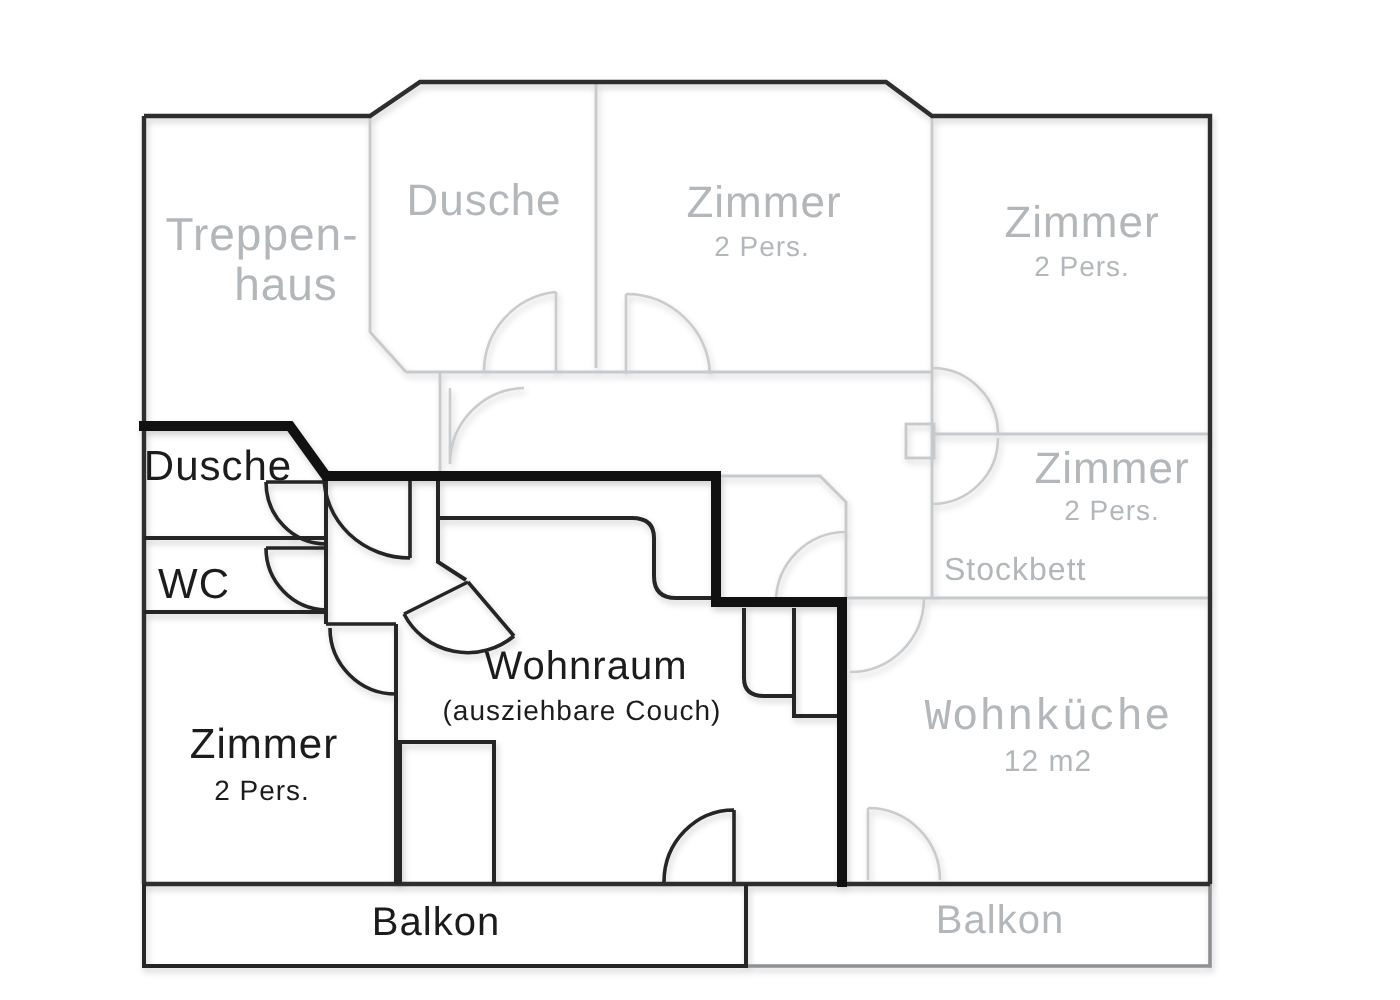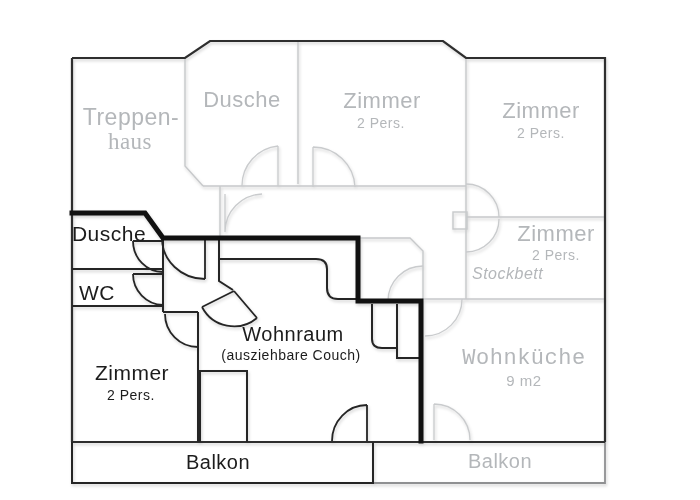--- a/index.html
+++ b/index.html
@@ -74,36 +74,36 @@
       <path d="M163,296 H198 M165,298 A33,33 0 0 0 198,331"></path>
       <path d="M133,225 H163 M133,225 A30,31 0 0 0 163,256"></path>
       <path d="M133,258 H163 M133,258 A31,31 0 0 0 163,289"></path>
       <path d="M367,389 V425 M332,425 A35,36 0 0 1 367,389"></path>
     </g>
 
     <path d="M72,197 H145 L163,222 H358 V285 H421 V425" stroke="#111111" stroke-width="5" fill="none" stroke-linejoin="miter" stroke-linecap="square"></path>
   </svg>
 
   <div class="lbl g s23" style="left:131px;top:101px;">Treppen-</div>
-  <div class="lbl g s23" style="left:130px;top:126px;font-family:Liberation Serif, serif;">haus</div>
+  <div class="lbl g s23" style="left:143px;top:126px;">haus</div>
 
   <div class="lbl g s22" style="left:242px;top:84px;">Dusche</div>
 
   <div class="lbl g s22" style="left:382px;top:85px;">Zimmer</div>
   <div class="lbl g s14" style="left:381px;top:107px;">2 Pers.</div>
 
   <div class="lbl g s22" style="left:541px;top:95px;">Zimmer</div>
   <div class="lbl g s14" style="left:541px;top:117px;">2 Pers.</div>
 
   <div class="lbl g s22" style="left:556px;top:218px;">Zimmer</div>
   <div class="lbl g s14" style="left:556px;top:239px;">2 Pers.</div>
-  <div class="lbl left g s16" style="left:472px;top:258px;font-style:italic;">Stockbett</div>
+  <div class="lbl left g s16" style="left:472px;top:270px;">Stockbett</div>
 
   <div class="lbl g s22" style="left:524px;top:343px;font-family:Liberation Mono, monospace;">Wohnküche</div>
-  <div class="lbl g s15" style="left:524px;top:365px;">9 m2</div>
+  <div class="lbl g s15" style="left:524px;top:365px;">12 m2</div>
 
   <div class="lbl g s20" style="left:500px;top:445px;">Balkon</div>
 
   <div class="lbl k s21" style="left:109px;top:218px;">Dusche</div>
   <div class="lbl k s21" style="left:97px;top:277px;">WC</div>
 
   <div class="lbl k s21" style="left:132px;top:357px;">Zimmer</div>
   <div class="lbl k s14" style="left:131px;top:379px;">2 Pers.</div>
 
   <div class="lbl k s14" style="left:291px;top:339px;">(ausziehbare Couch)</div>

